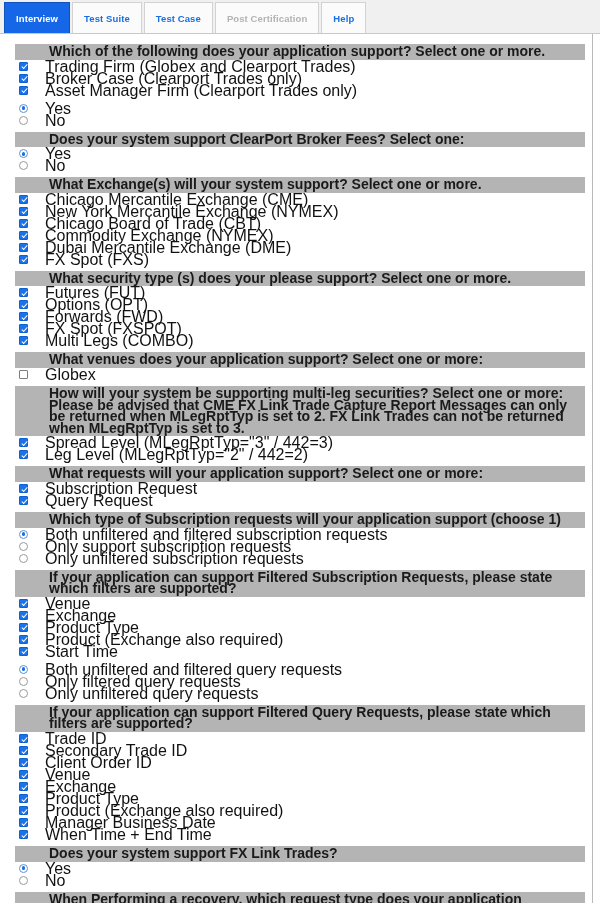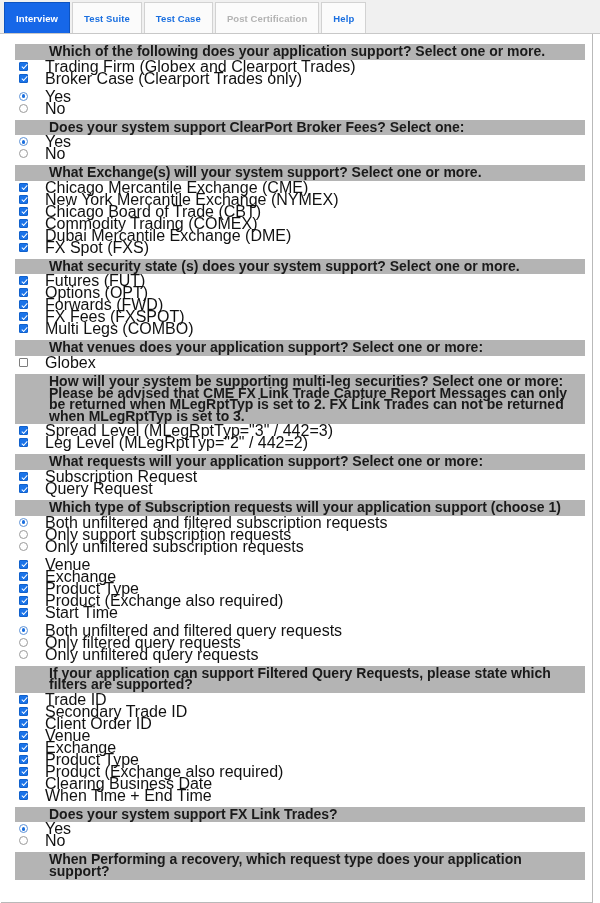--- a/index.html
+++ b/index.html
@@ -190,20 +190,26 @@
             <div class="cb on"></div>
           </div>
           <div class="lbl">Trading Firm (Globex and Clearport Trades)</div>
         </div>
         <div class="opt">
           <div class="ctrl">
             <div class="cb on"></div>
           </div>
           <div class="lbl">Broker Case (Clearport Trades only)</div>
         </div>
+        <div class="opt">
+          <div class="ctrl">
+            <div class="cb on"></div>
+          </div>
+          <div class="lbl">Asset Manager Firm (Clearport Trades only)</div>
+        </div>
       </div>
       <div class="gap"></div>
       <div class="section">
         <div class="opt">
           <div class="ctrl">
             <div class="rb on"></div>
           </div>
           <div class="lbl">Yes</div>
         </div>
         <div class="opt">
@@ -247,38 +253,38 @@
         <div class="opt">
           <div class="ctrl">
             <div class="cb on"></div>
           </div>
           <div class="lbl">Chicago Board of Trade (CBT)</div>
         </div>
         <div class="opt">
           <div class="ctrl">
             <div class="cb on"></div>
           </div>
-          <div class="lbl">Commodity Trading (COMEX)</div>
+          <div class="lbl">Commodity Exchange (NYMEX)</div>
         </div>
         <div class="opt">
           <div class="ctrl">
             <div class="cb on"></div>
           </div>
           <div class="lbl">Dubai Mercantile Exchange (DME)</div>
         </div>
         <div class="opt">
           <div class="ctrl">
             <div class="cb on"></div>
           </div>
           <div class="lbl">FX Spot (FXS)</div>
         </div>
       </div>
       <div class="gap"></div>
       <div class="section">
-        <div class="qhead">What security state (s) does your system support? Select one or more.</div>
+        <div class="qhead">What security type (s) does your please support? Select one or more.</div>
         <div class="opt">
           <div class="ctrl">
             <div class="cb on"></div>
           </div>
           <div class="lbl">Futures (FUT)</div>
         </div>
         <div class="opt">
           <div class="ctrl">
             <div class="cb on"></div>
           </div>
@@ -287,21 +293,21 @@
         <div class="opt">
           <div class="ctrl">
             <div class="cb on"></div>
           </div>
           <div class="lbl">Forwards (FWD)</div>
         </div>
         <div class="opt">
           <div class="ctrl">
             <div class="cb on"></div>
           </div>
-          <div class="lbl">FX Fees (FXSPOT)</div>
+          <div class="lbl">FX Spot (FXSPOT)</div>
         </div>
         <div class="opt">
           <div class="ctrl">
             <div class="cb on"></div>
           </div>
           <div class="lbl">Multi Legs (COMBO)</div>
         </div>
       </div>
       <div class="gap"></div>
       <div class="section">
@@ -362,20 +368,21 @@
         </div>
         <div class="opt">
           <div class="ctrl">
             <div class="rb"></div>
           </div>
           <div class="lbl">Only unfiltered subscription requests</div>
         </div>
       </div>
       <div class="gap"></div>
       <div class="section">
+        <div class="qhead">If your application can support Filtered Subscription Requests, please state which filters are supported?</div>
         <div class="opt">
           <div class="ctrl">
             <div class="cb on"></div>
           </div>
           <div class="lbl">Venue</div>
         </div>
         <div class="opt">
           <div class="ctrl">
             <div class="cb on"></div>
           </div>
@@ -463,21 +470,21 @@
         <div class="opt">
           <div class="ctrl">
             <div class="cb on"></div>
           </div>
           <div class="lbl">Product (Exchange also required)</div>
         </div>
         <div class="opt">
           <div class="ctrl">
             <div class="cb on"></div>
           </div>
-          <div class="lbl">Clearing Business Date</div>
+          <div class="lbl">Manager Business Date</div>
         </div>
         <div class="opt">
           <div class="ctrl">
             <div class="cb on"></div>
           </div>
           <div class="lbl">When Time + End Time</div>
         </div>
       </div>
       <div class="gap"></div>
       <div class="section">

